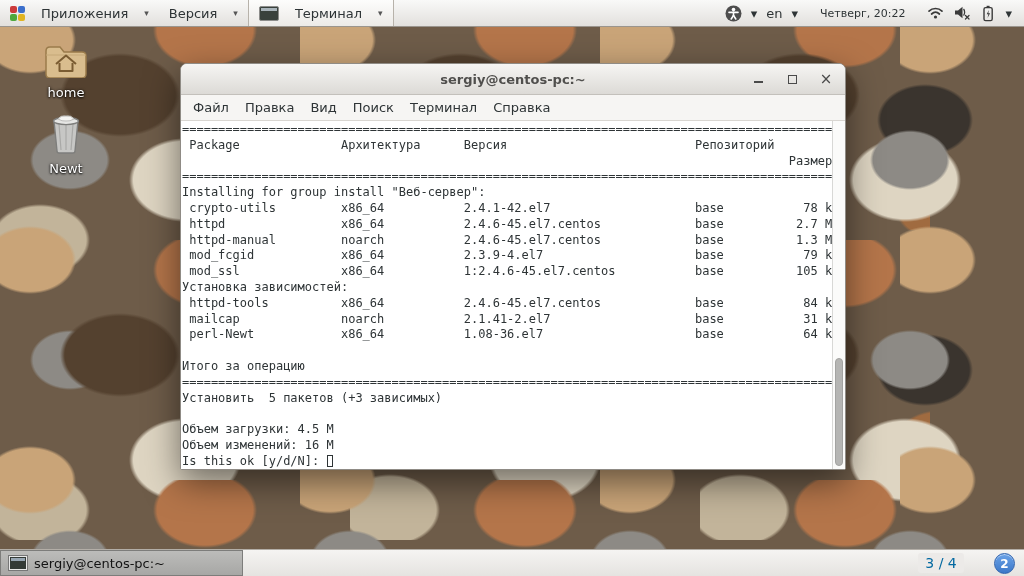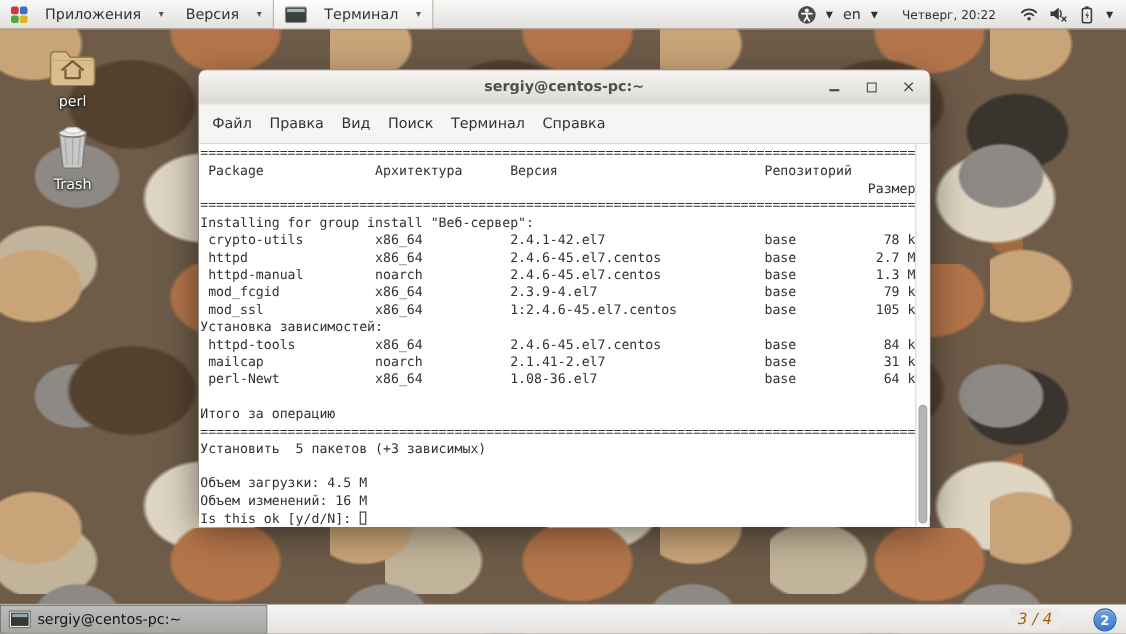--- a/index.html
+++ b/index.html
@@ -51,21 +51,21 @@
     box-shadow:0 12px 34px rgba(0,0,0,.5); background:#fff; z-index:40; }
   .titlebar { height:31px; background:linear-gradient(#f6f5f3,#dcdad6);
     border-bottom:1px solid #c3c0bb; border-radius:6px 6px 0 0; position:relative;
     display:flex; align-items:center; justify-content:center; }
   .titlebar .title { font-size:13px; font-weight:600; color:#504f4d; }
   .win-buttons { position:absolute; right:12px; top:0; bottom:0; display:flex; align-items:center; gap:20px; }
   .wbtn { width:14px; height:14px; display:flex; align-items:center; justify-content:center; cursor:default; }
   .glyph-min { width:9px; height:2px; background:#4a4a4a; margin-top:6px; }
   .glyph-max { width:9px; height:9px; border:1.5px solid #4a4a4a; }
   .glyph-close { font-size:15px; color:#4a4a4a; line-height:1; }
-  .menubar { height:36px; background:#f6f5f3; border-bottom:1px solid #d9d6d1;
+  .menubar { height:26px; background:#f6f5f3; border-bottom:1px solid #d9d6d1;
     display:flex; align-items:center; padding-left:4px; }
   .menu-item { font-size:13px; color:#2e3436; padding:3px 8px; }
   .term-area { position:relative; height:348px; background:#fff; display:flex; }
   .term-pre { flex:1; margin:0; padding:1px 0 0 1px; overflow:hidden;
     font-family:"DejaVu Sans Mono","Liberation Mono",monospace;
     font-size:12px; line-height:15.8px; color:#2e3436; white-space:pre; }
   .cursor { display:inline-block; width:6px; height:12px; border:1px solid #2e3436;
     vertical-align:-2px; }
   .scrollbar { width:13px; background:#fbfbfa; border-left:1px solid #d8d8d6; position:relative; }
   .scroll-thumb { position:absolute; left:2px; right:2px; top:237px; height:108px;
@@ -75,21 +75,21 @@
   .bottom-panel { position:absolute; bottom:0; left:0; right:0; height:27px;
     background:linear-gradient(#f5f4f2,#e5e3e0); border-top:1px solid #b3aea7; z-index:50; }
   .taskbar-btn { position:absolute; left:0; top:0; bottom:0; width:243px;
     background:linear-gradient(#bcbcba,#a7a7a5); border:1px solid #7d7d7b;
     display:flex; align-items:center; gap:7px; padding:0 8px; font-size:13px; color:#141414; }
   .task-term-icon { width:18px; height:14px; background:#333a36; border:1px solid #e8e8e8;
     box-shadow:0 0 0 1px #777; position:relative; flex:0 0 auto; }
   .task-term-icon::before { content:""; position:absolute; top:1px; left:1px; right:1px; height:3px; background:#96a5b2; }
   .pager { position:absolute; right:60px; top:3px; bottom:3px; min-width:46px;
     background:#eceae8; border-radius:3px; display:flex; align-items:center; justify-content:center;
-    font-size:14px; color:#a16207; padding:0 6px;font-style:italic; }
+    font-size:14px; color:#0369a1; padding:0 6px; }
   .badge { position:absolute; right:9px; top:3px; width:21px; height:21px; border-radius:50%;
     color:#fff; font-size:12px; font-weight:bold; display:flex; align-items:center; justify-content:center;
     border:1px solid #2e62ad; box-shadow:inset 0 1px 0 rgba(255,255,255,.5); }
 </style>
 </head>
 <body>
 
 <div class="desktop"></div>
 
 <div class="top-panel">
@@ -164,31 +164,31 @@
 
 <div class="desk-icon icon-home">
   <svg width="46" height="36" viewBox="0 0 46 36">
     <path d="M3 9 q0-4 4-4 h10 l4 5 h18 q4 0 4 4 v18 q0 4-4 4 H7 q-4 0-4-4 Z" fill="#d9bd8e" stroke="#9a7b4b" stroke-width="1.5"></path>
     <path d="M3 13 h40" stroke="#c5a878" stroke-width="1"></path>
     <g stroke="#7a5c32" stroke-width="2" fill="none" stroke-linejoin="round">
       <path d="M13 22 L23 13.5 L33 22"></path>
       <path d="M16.5 21 v8 h13 v-8"></path>
     </g>
   </svg>
-  <div class="lbl">perl</div>
+  <div class="lbl">home</div>
 </div>
 
 <div class="desk-icon icon-trash">
   <svg width="36" height="42" viewBox="0 0 36 42">
     <path d="M6 9 L9 39 q0 2 2 2 h14 q2 0 2-2 L30 9 Z" fill="#c7c7c5" stroke="#7e7e7c" stroke-width="1.4"></path>
     <path d="M11 12 L13 38 M18 12 v26 M25 12 L23 38" stroke="#a9a9a7" stroke-width="1.2" fill="none"></path>
     <ellipse cx="18" cy="9" rx="12.5" ry="3.6" fill="#e6e6e4" stroke="#7e7e7c" stroke-width="1.4"></ellipse>
     <path d="M10 7 q3-4 8-3 q5-1 8 3 q-4 2.5-8 2 q-4 .5-8-2Z" fill="#f4f4f2" stroke="#bdbdbb" stroke-width="1"></path>
   </svg>
-  <div class="lbl">Trash</div>
+  <div class="lbl">Newt</div>
 </div>
 
 <div class="window">
   <div class="titlebar">
     <span class="title">sergiy@centos-pc:~</span>
     <span class="win-buttons">
       <span class="wbtn">
           <span class="glyph-min"></span>
         </span>
       <span class="wbtn">

